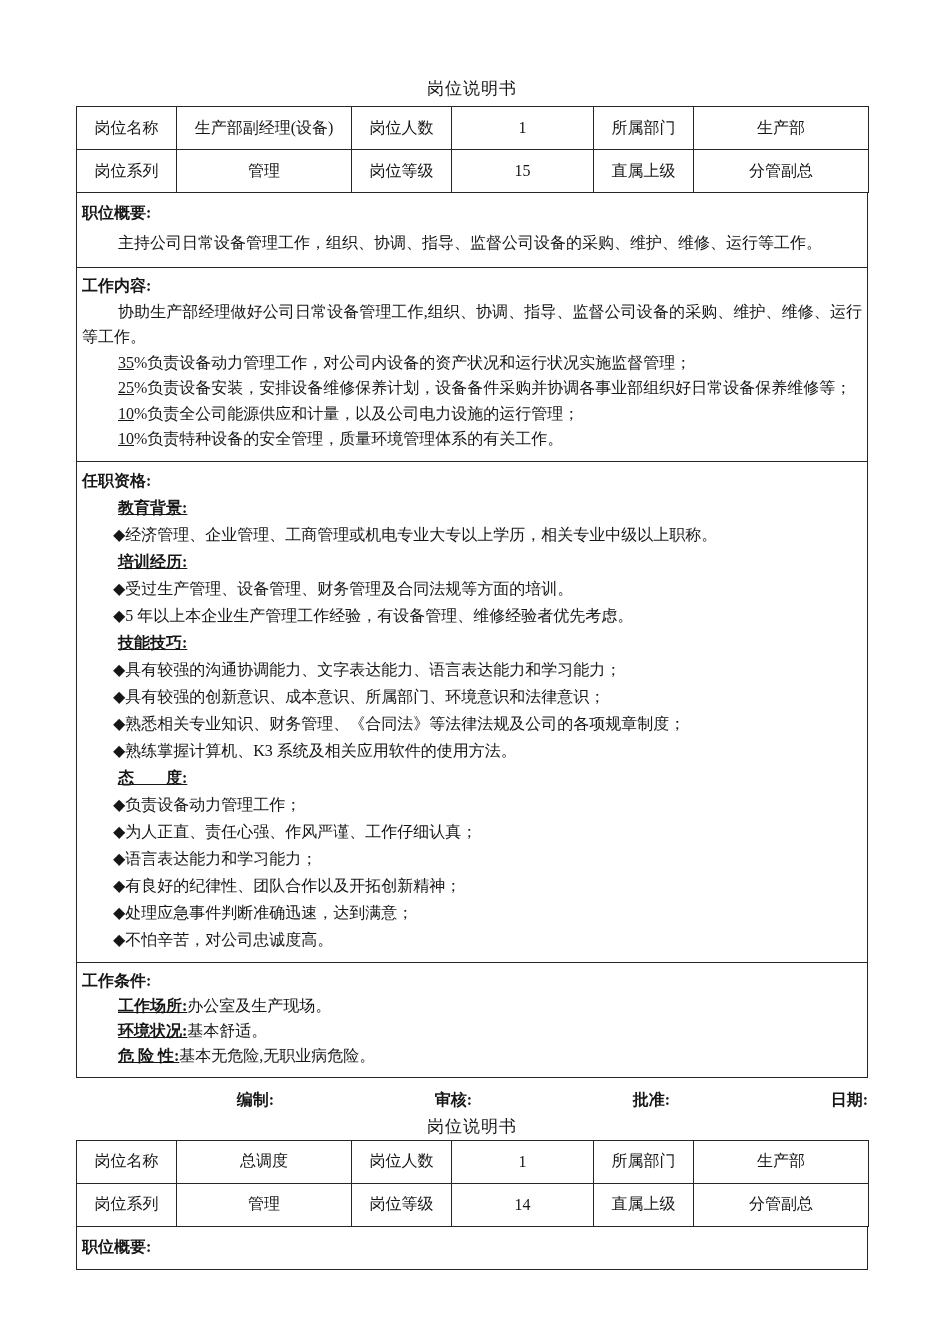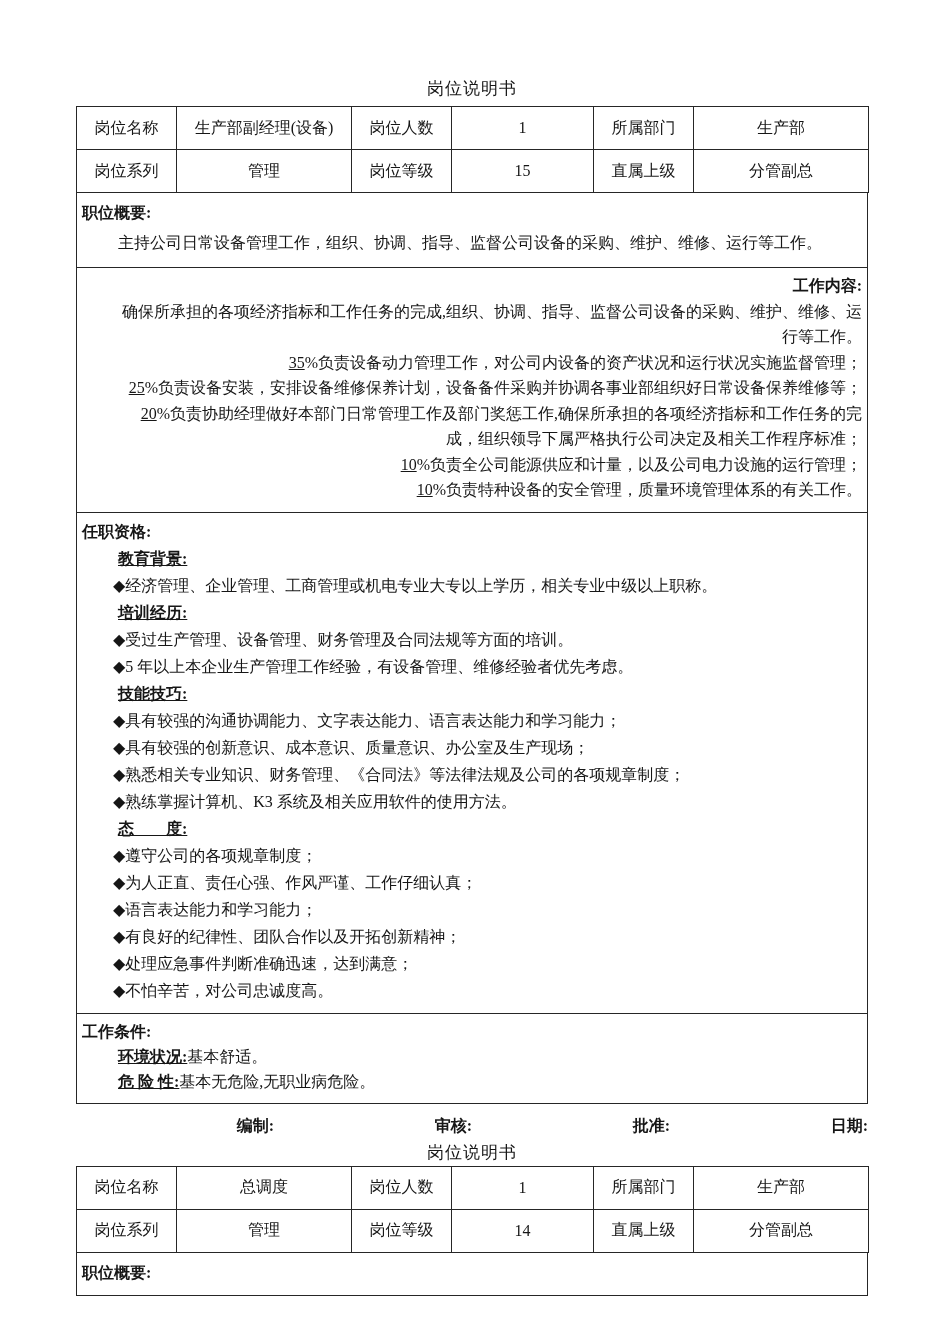--- a/index.html
+++ b/index.html
@@ -32,21 +32,21 @@
 
   .docbox {
     border:1.5px solid #262626; border-top:none;
     font-size:16px;
   }
   .sec { padding:5px 5px 9px 5px; }
   .sec + .sec { border-top:1.5px solid #262626; }
   .sec-heading { font-weight:bold; line-height:27px; }
 
   .sum  p { line-height:30px; }
-  .duty p { line-height:25.5px;text-align:right; }
+  .duty p { line-height:25.5px; }
   .qual p { line-height:27px; }
   .cond p { line-height:25px; }
 
   .p-indent { text-indent:2.25em; text-align:justify; }
   .duty-item { text-indent:2.25em; text-align:justify; }
   .duty-item u { text-decoration:underline; }
 
   .qual-group-title {
     margin-left:36px; font-weight:bold; text-decoration:underline;
   }
@@ -103,56 +103,56 @@
 
   <div class="docbox">
 
     <div class="sec sum">
       <p class="sec-heading">职位概要:</p>
       <p class="p-indent">主持公司日常设备管理工作，组织、协调、指导、监督公司设备的采购、维护、维修、运行等工作。</p>
     </div>
 
     <div class="sec duty">
       <p class="sec-heading">工作内容:</p>
-      <p class="p-indent">确保所承担的各项经济指标和工作任务的完成,组织、协调、指导、监督公司设备的采购、维护、维修、运行等工作。</p>
+      <p class="p-indent">协助生产部经理做好公司日常设备管理工作,组织、协调、指导、监督公司设备的采购、维护、维修、运行等工作。</p>
       <p class="duty-item"><u>35</u><span>%负责设备动力管理工作，对公司内设备的资产状况和运行状况实施监督管理；</span></p>
       <p class="duty-item"><u>25</u><span>%负责设备安装，安排设备维修保养计划，设备备件采购并协调各事业部组织好日常设备保养维修等；</span></p>
-      <p class="duty-item"><u>20</u><span>%负责协助经理做好本部门日常管理工作及部门奖惩工作,确保所承担的各项经济指标和工作任务的完成，组织领导下属严格执行公司决定及相关工作程序标准；</span></p>
       <p class="duty-item"><u>10</u><span>%负责全公司能源供应和计量，以及公司电力设施的运行管理；</span></p>
       <p class="duty-item"><u>10</u><span>%负责特种设备的安全管理，质量环境管理体系的有关工作。</span></p>
     </div>
 
     <div class="sec qual">
       <p class="sec-heading">任职资格:</p>
 
       <p class="qual-group-title">教育背景:</p>
       <p class="qual-item">◆经济管理、企业管理、工商管理或机电专业大专以上学历，相关专业中级以上职称。</p>
 
       <p class="qual-group-title">培训经历:</p>
       <p class="qual-item">◆受过生产管理、设备管理、财务管理及合同法规等方面的培训。</p>
 
       <p class="qual-item">◆5 年以上本企业生产管理工作经验，有设备管理、维修经验者优先考虑。</p>
 
       <p class="qual-group-title">技能技巧:</p>
       <p class="qual-item">◆具有较强的沟通协调能力、文字表达能力、语言表达能力和学习能力；</p>
-      <p class="qual-item">◆具有较强的创新意识、成本意识、质量意识、办公室及生产现场；</p>
+      <p class="qual-item">◆具有较强的创新意识、成本意识、所属部门、环境意识和法律意识；</p>
       <p class="qual-item">◆熟悉相关专业知识、财务管理、《合同法》等法律法规及公司的各项规章制度；</p>
       <p class="qual-item">◆熟练掌握计算机、K3 系统及相关应用软件的使用方法。</p>
 
       <p class="qual-group-title">态　　度:</p>
-      <p class="qual-item">◆遵守公司的各项规章制度；</p>
+      <p class="qual-item">◆负责设备动力管理工作；</p>
       <p class="qual-item">◆为人正直、责任心强、作风严谨、工作仔细认真；</p>
       <p class="qual-item">◆语言表达能力和学习能力；</p>
       <p class="qual-item">◆有良好的纪律性、团队合作以及开拓创新精神；</p>
       <p class="qual-item">◆处理应急事件判断准确迅速，达到满意；</p>
       <p class="qual-item">◆不怕辛苦，对公司忠诚度高。</p>
     </div>
 
     <div class="sec cond">
       <p class="sec-heading">工作条件:</p>
+      <p class="cond-item"><span class="cond-label">工作场所:</span><span>办公室及生产现场。</span></p>
       <p class="cond-item"><span class="cond-label">环境状况:</span><span>基本舒适。</span></p>
       <p class="cond-item"><span class="cond-label">危 险 性:</span><span>基本无危险,无职业病危险。</span></p>
     </div>
   </div>
 
   <div class="signoff">
     <span>编制:</span>
     <span>审核:</span>
     <span>批准:</span>
     <span>日期:</span>

